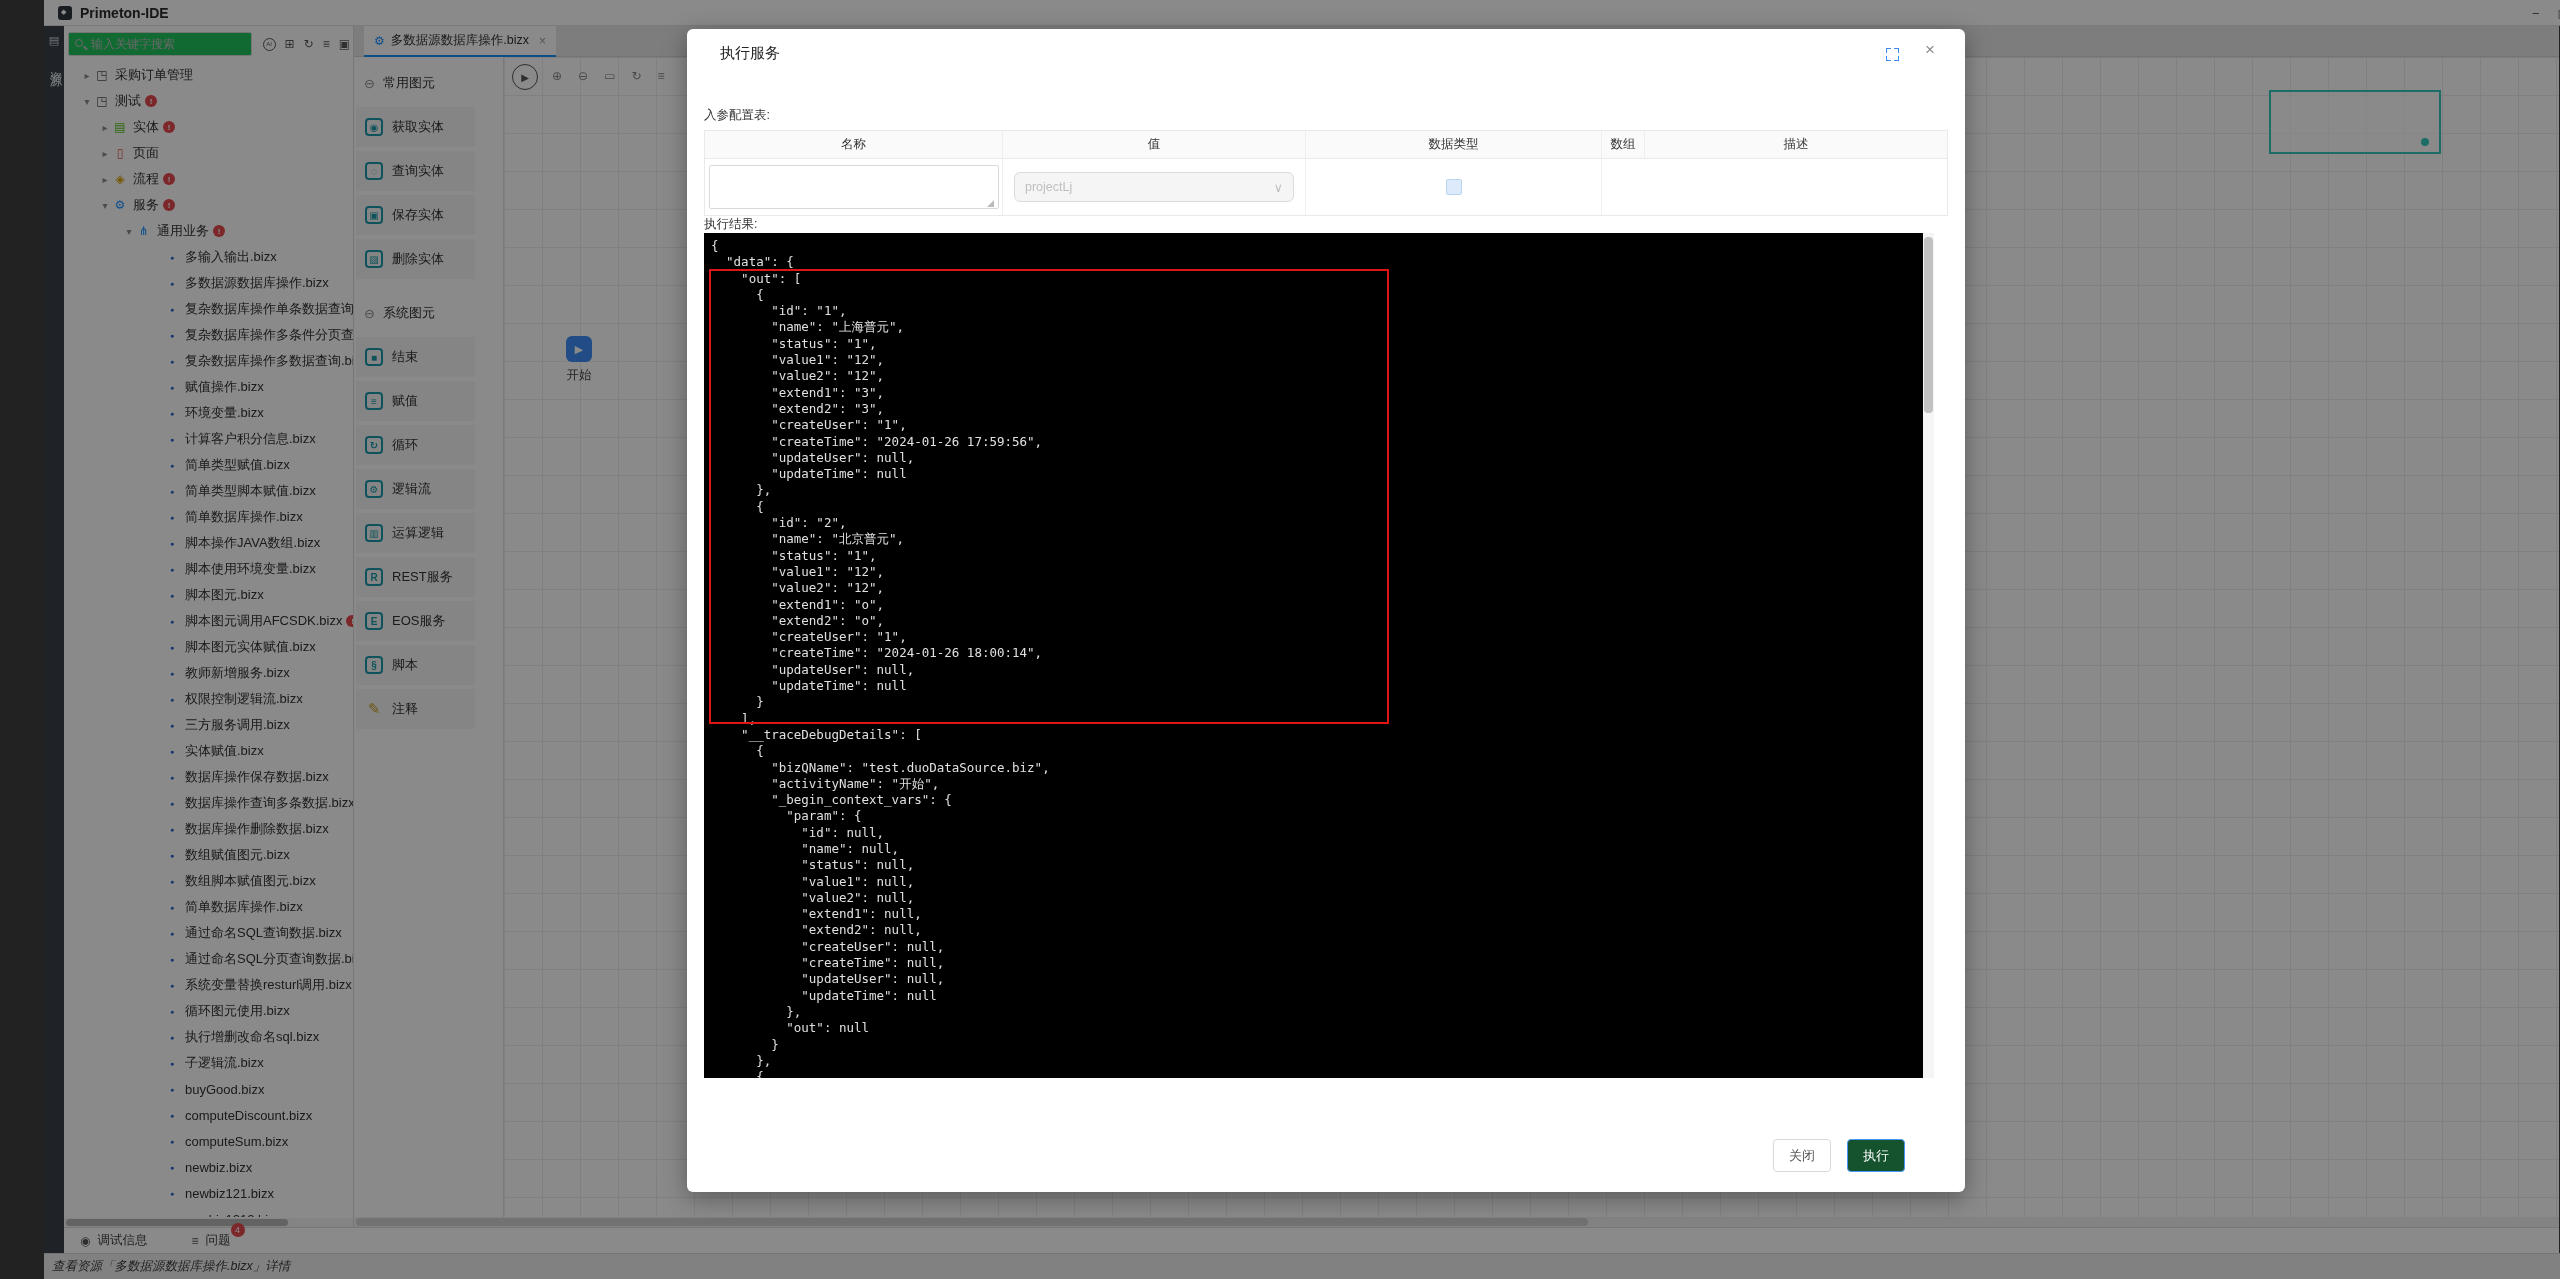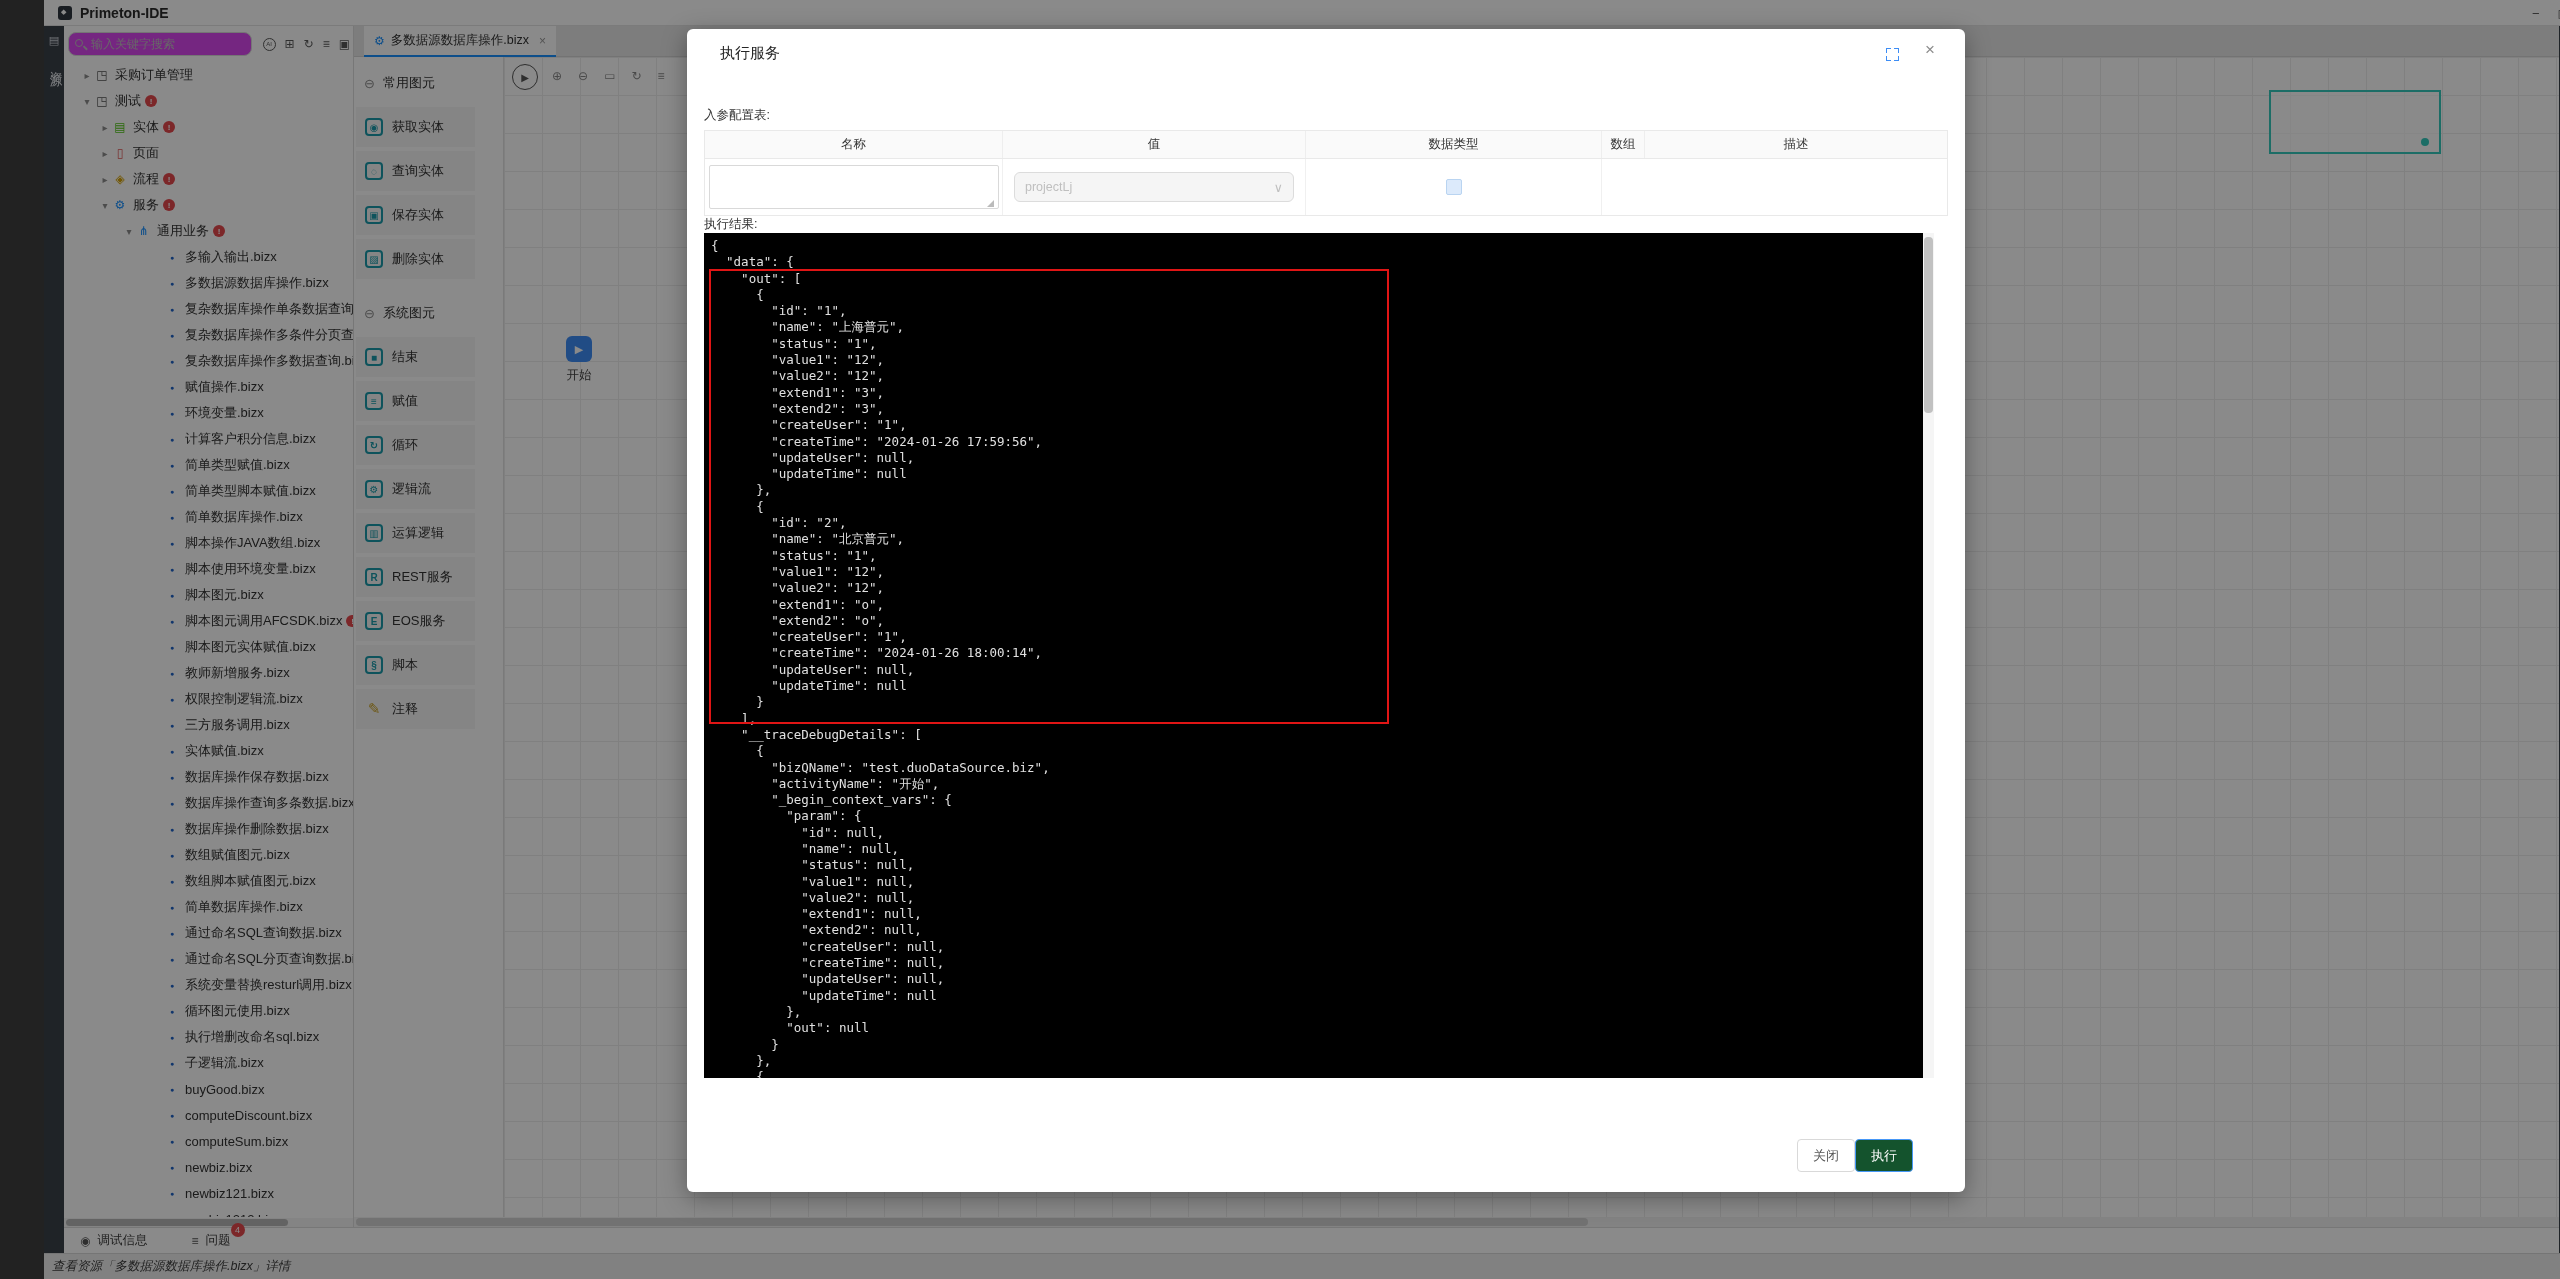--- a/index.html
+++ b/index.html
@@ -18,21 +18,21 @@
 .rail { position:absolute; top:26px; bottom:26px; background:#3a4149; z-index:1; }
 #left-rail { left:0; width:20px; }
 #right-rail { right:0; width:45px; }
 .rail .rail-icon{ display:block; text-align:center; color:#cfd3da; font-size:11px; margin-top:8px;}
 .vlabel { writing-mode:vertical-rl; text-orientation:upright; color:#e3e6ea; font-size:12.5px; letter-spacing:3px; margin:14px auto 0 auto; display:block; text-align:center; width:100%;}
 #right-rail .vlabel{ margin-top:0; position:absolute; left:0;}
 
 
 #explorer { position:absolute; left:20px; top:26px; width:290px; bottom:52px; background:#fff; border-right:1px solid #dcdcdc; z-index:1; overflow:hidden;}
 #search-row { position:absolute; left:0; top:6px; width:290px; height:24px; display:flex; align-items:center;}
-#search-box { position:absolute; left:4px; top:0; width:184px; height:24px; border:1px solid #d9d9d9; border-radius:8px; background:#d946ef;}
+#search-box { position:absolute; left:4px; top:0; width:184px; height:24px; border:1px solid #d9d9d9; border-radius:2px; background:#22c55e;}
 #search-box input{ position:absolute; left:22px; top:0; width:158px; height:22px; border:none; outline:none; font-size:12px; color:#333; background:transparent;}
 #search-box input::placeholder{ color:#bfbfbf;}
 .mag { position:absolute; left:6px; top:6px; width:8px; height:8px; border:1.5px solid #bfbfbf; border-radius:50%;}
 .mag::after{ content:""; position:absolute; left:7px; top:7px; width:5px; height:1.5px; background:#bfbfbf; transform:rotate(45deg);}
 #search-icons { position:absolute; right:4px; top:0; height:24px; display:flex; gap:9px; align-items:center; color:#595959; font-size:12px;}
 #search-icons .ai { width:13px; height:13px; border:1px solid #595959; border-radius:50%; font-size:6px; display:flex; align-items:center; justify-content:center;}
 #tree { position:absolute; left:0; top:36px; right:0; bottom:10px; overflow:hidden;}
 .tree-item { height:26px; display:flex; align-items:center; white-space:nowrap; font-size:13px; color:#333; cursor:pointer;}
 .tree-item .tw { width:14px; color:#8c8c8c; font-size:10px; text-align:center; flex:none;}
 .tree-item.arrow-right .tw::before{ content:"▸";}
@@ -107,21 +107,21 @@
 #value-area { width:290px; height:44px; border:1px solid #d9d9d9; border-radius:2px; resize:none; outline:none; font-family:inherit;}
 .resize-grip{ position:absolute; right:8px; bottom:8px; width:0; height:0; border-left:7px solid transparent; border-bottom:7px solid #bbb;}
 #type-select { width:280px; height:30px; background:#f5f5f5; border:1px solid #dcdcdc; border-radius:6px; display:flex; align-items:center; padding:0 10px; color:#bfbfbf; font-size:12.5px; justify-content:space-between; cursor:not-allowed;}
 #array-check { width:16px; height:16px; border:1px solid #b9d4f1; border-radius:2px; background:#dceafb;}
 #result-label { position:absolute; left:17px; top:187px; font-size:12.5px; color:#333;}
 #console { position:absolute; left:17px; top:204px; width:1230px; height:845px; background:#000; overflow:hidden;}
 #console pre { font-family:"DejaVu Sans Mono",monospace; font-size:12.5px; line-height:16.3px; color:#e0e0e0; padding:5px 0 0 7px; white-space:pre;}
 #console-vscroll { position:absolute; right:0; top:0; width:11px; height:845px; background:#f5f5f5;}
 #console-vscroll .thumb{ position:absolute; left:1px; top:4px; width:9px; height:176px; background:#c1c1c1; border-radius:4px;}
 #highlight-box { position:absolute; left:5px; top:36px; width:680px; height:455px; border:2px solid #e01515; pointer-events:none;}
-#modal-footer { position:absolute; right:52px; bottom:20px; display:flex; padding-left:21px;}
+#modal-footer { position:absolute; right:60px; bottom:20px; display:flex; gap:16px;padding-left:21px;}
 #modal-footer .btn { height:33px; padding:0 15px; border-radius:4px; font-size:13px; display:flex; align-items:center; cursor:pointer;}
 #btn-close { background:#fff; border:1px solid #d9d9d9; color:#555;}
 #btn-run { background:#14532d; border:1px solid #4697f7; color:#fff;}
 </style>
 </head>
 <body>
 
 <div id="screen">
 
   <div id="titlebar">

